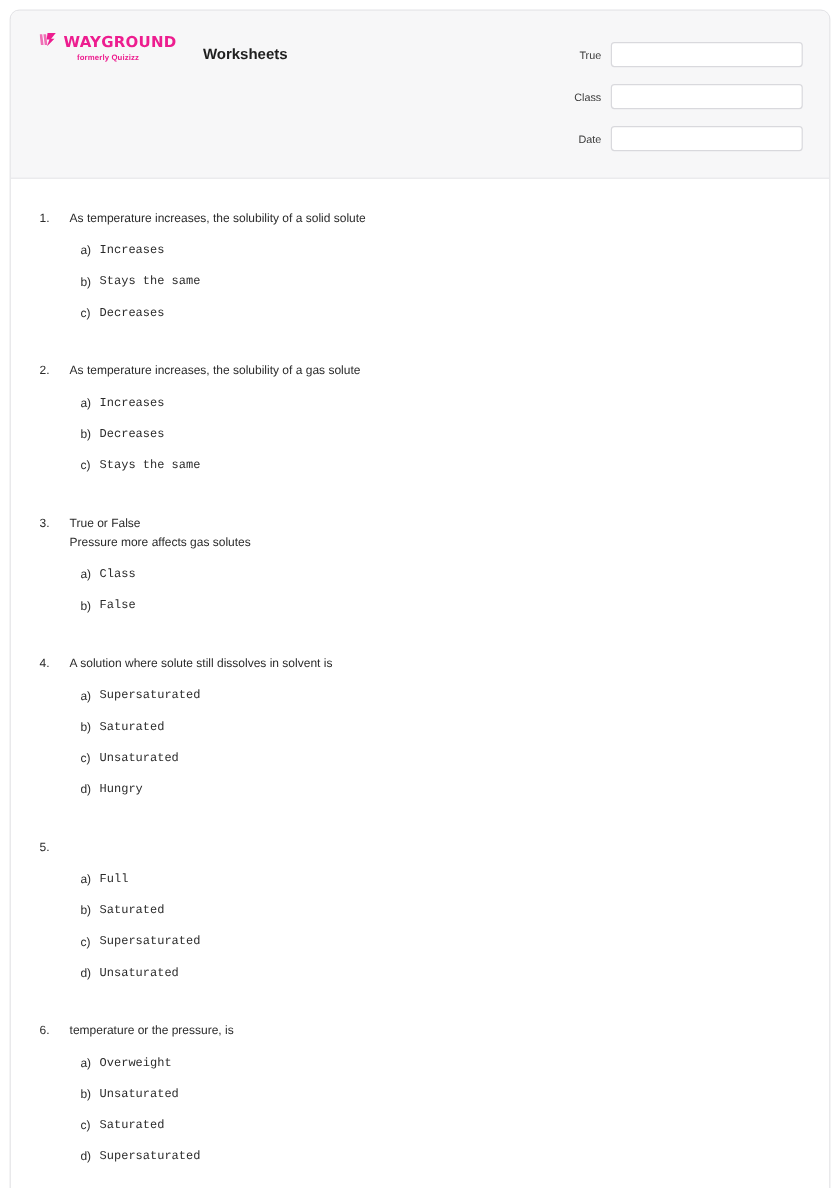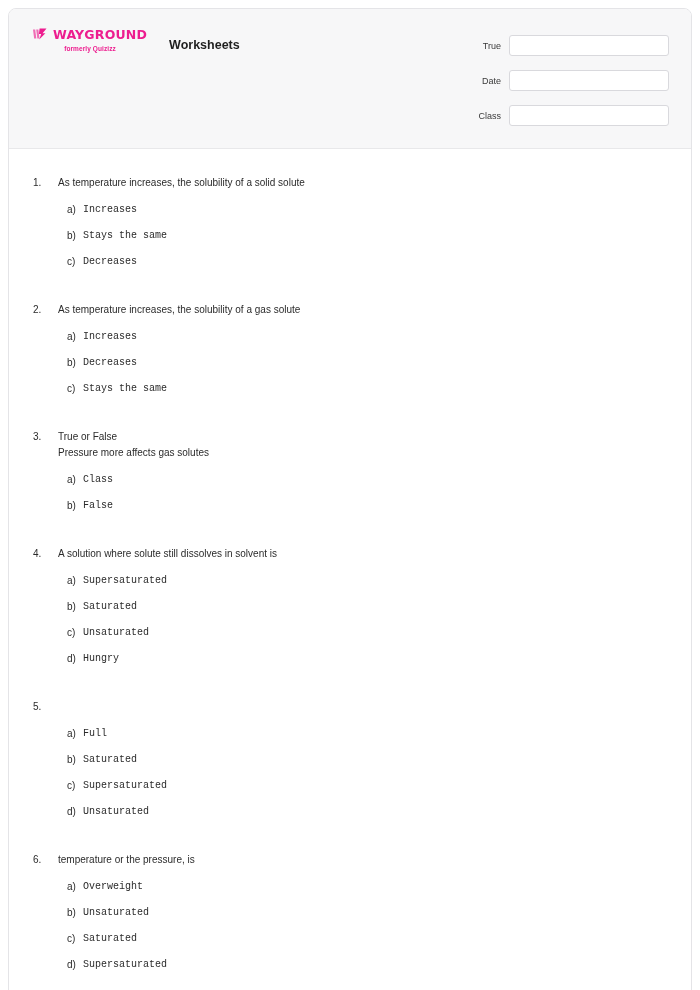--- a/index.html
+++ b/index.html
@@ -206,27 +206,27 @@
       <div class="worksheets-title">Worksheets</div>
     </div>
 
 
     <div class="student-fields">
       <div class="field-row">
         <span class="field-label">True</span>
         <input class="field-input" type="text" value="" style="">
       </div>
       <div class="field-row">
+        <span class="field-label">Class</span>
+        <input class="field-input" type="text" value="" style="">
+      </div>
+      <div class="field-row">
         <span class="field-label">Date</span>
         <input class="field-input" type="text" value="" style="">
       </div>
-      <div class="field-row">
-        <span class="field-label">Class</span>
-        <input class="field-input" type="text" value="" style="">
-      </div>
     </div>
 
   </div>
 
   <div class="questions">
 
     <div class="question">
       <div class="q-head">
         <div class="q-number">1.</div>
         <div class="q-stem">

